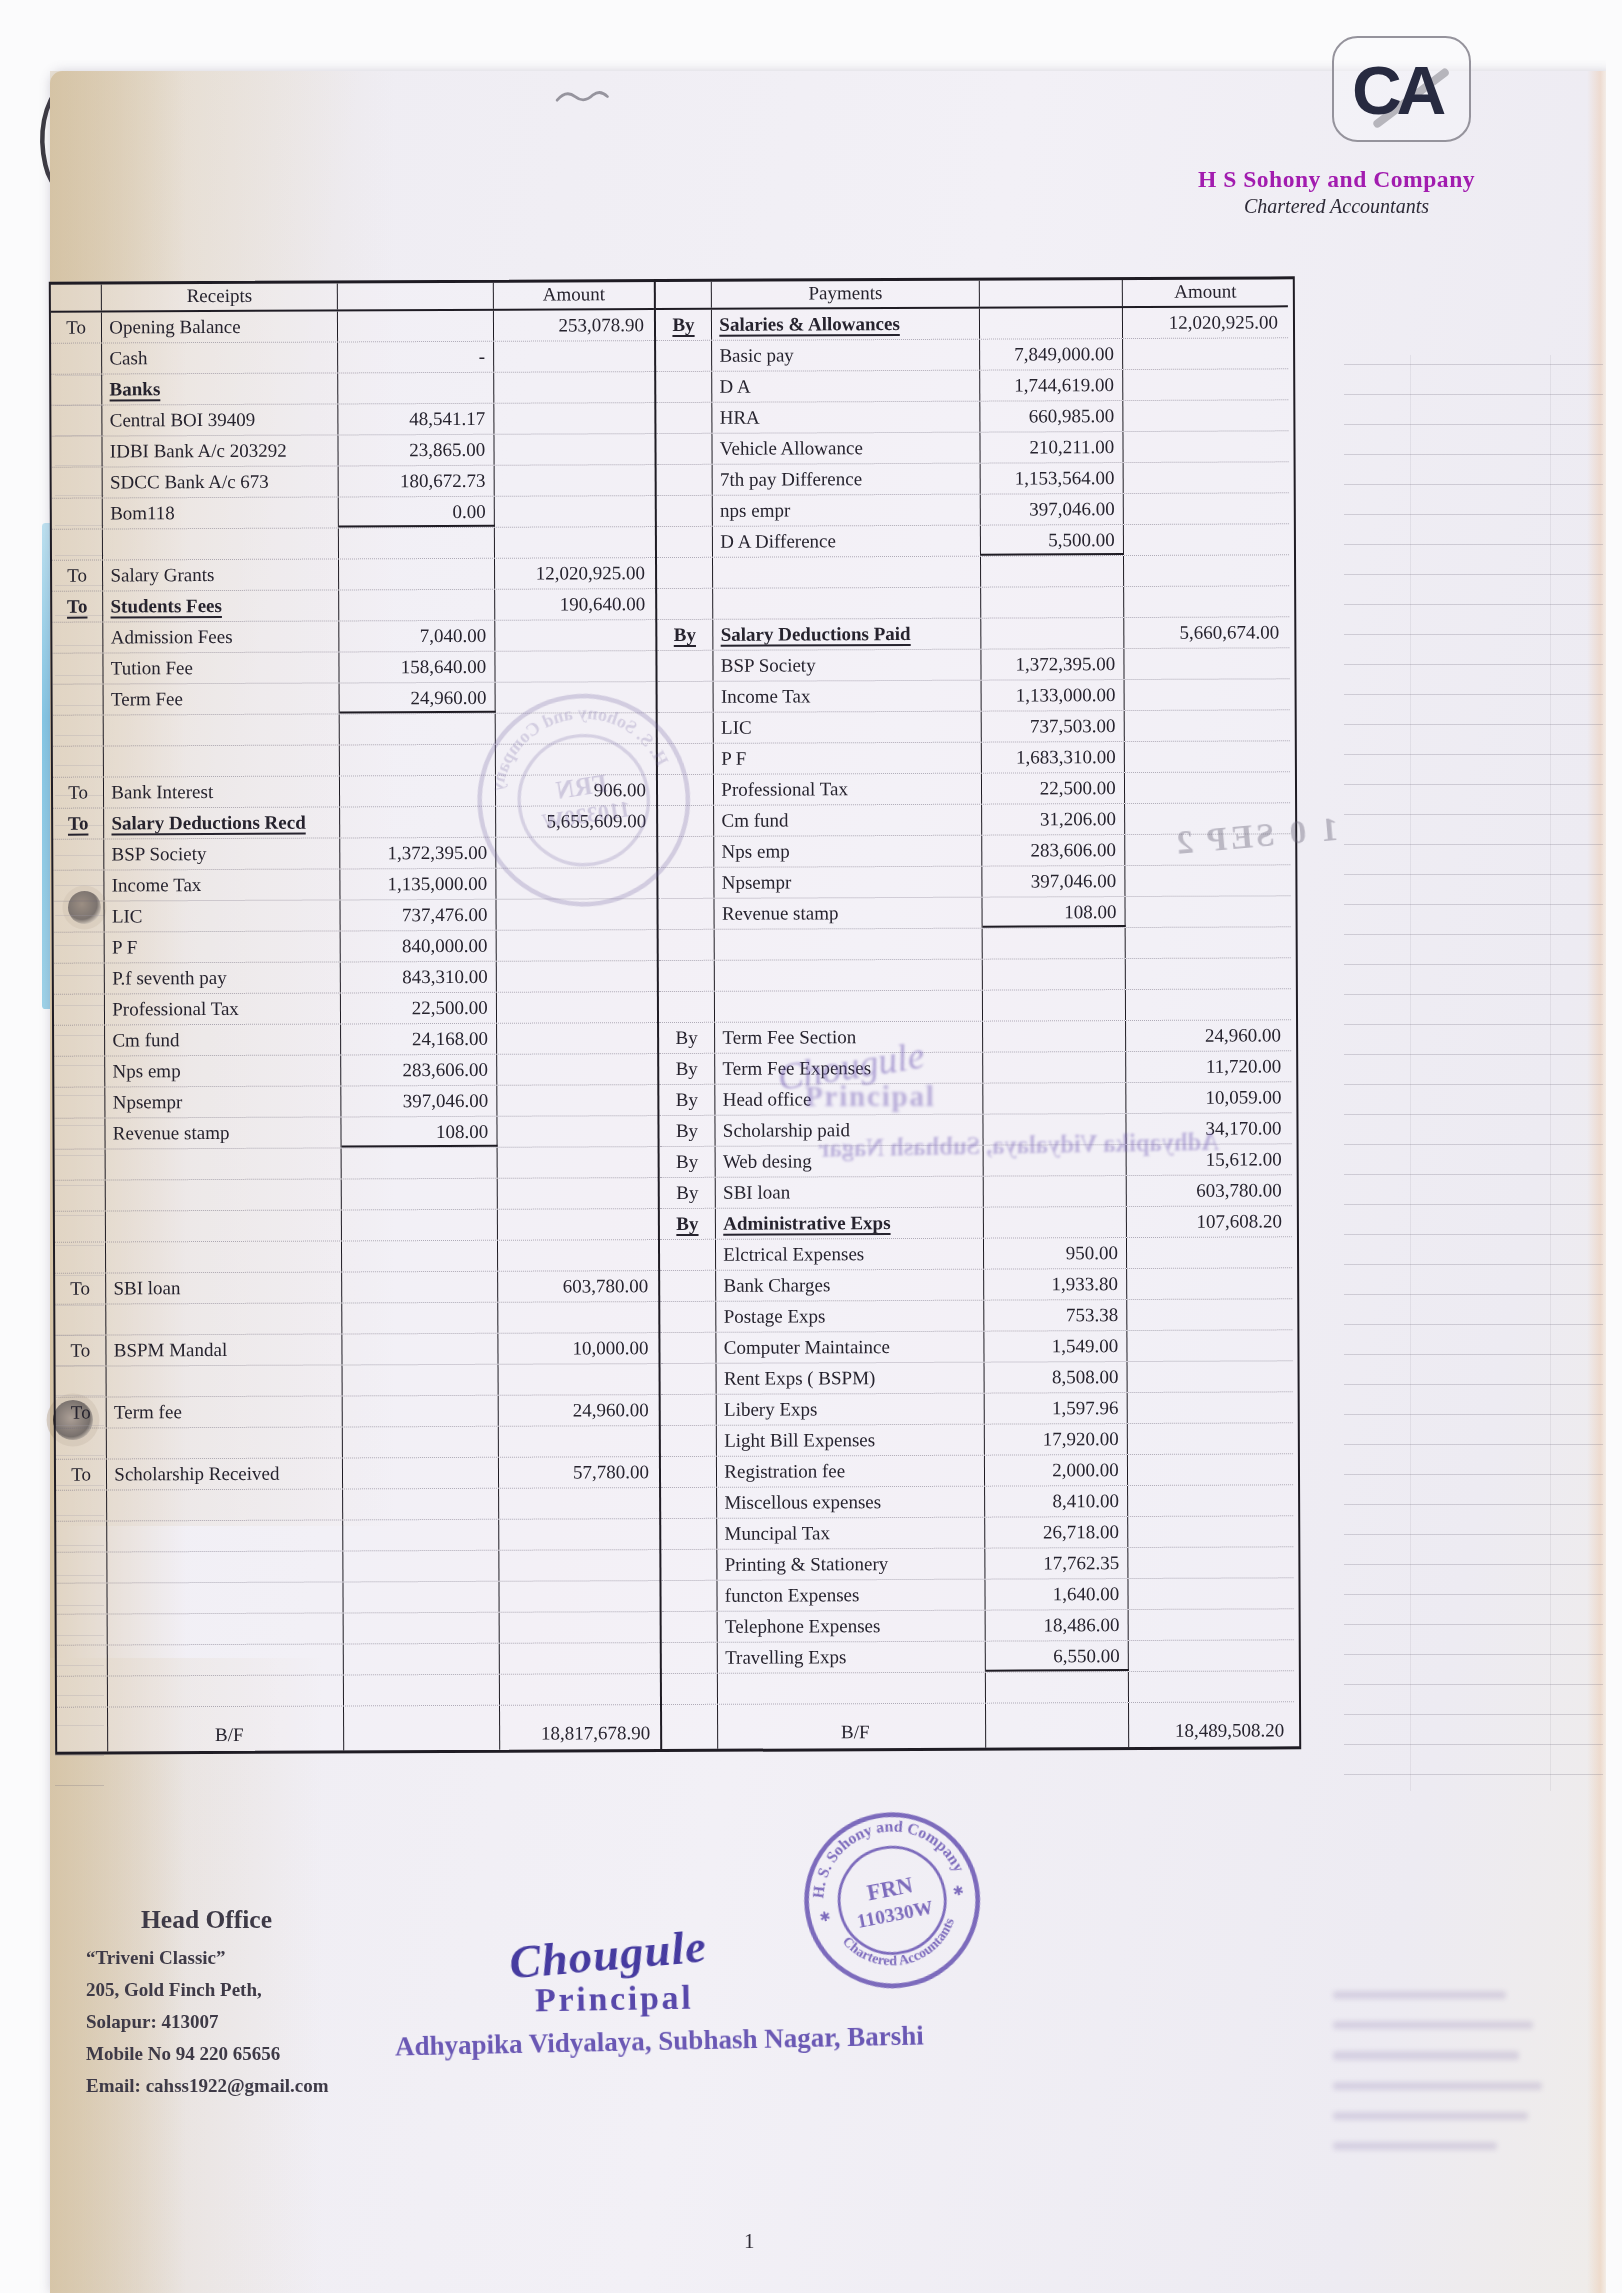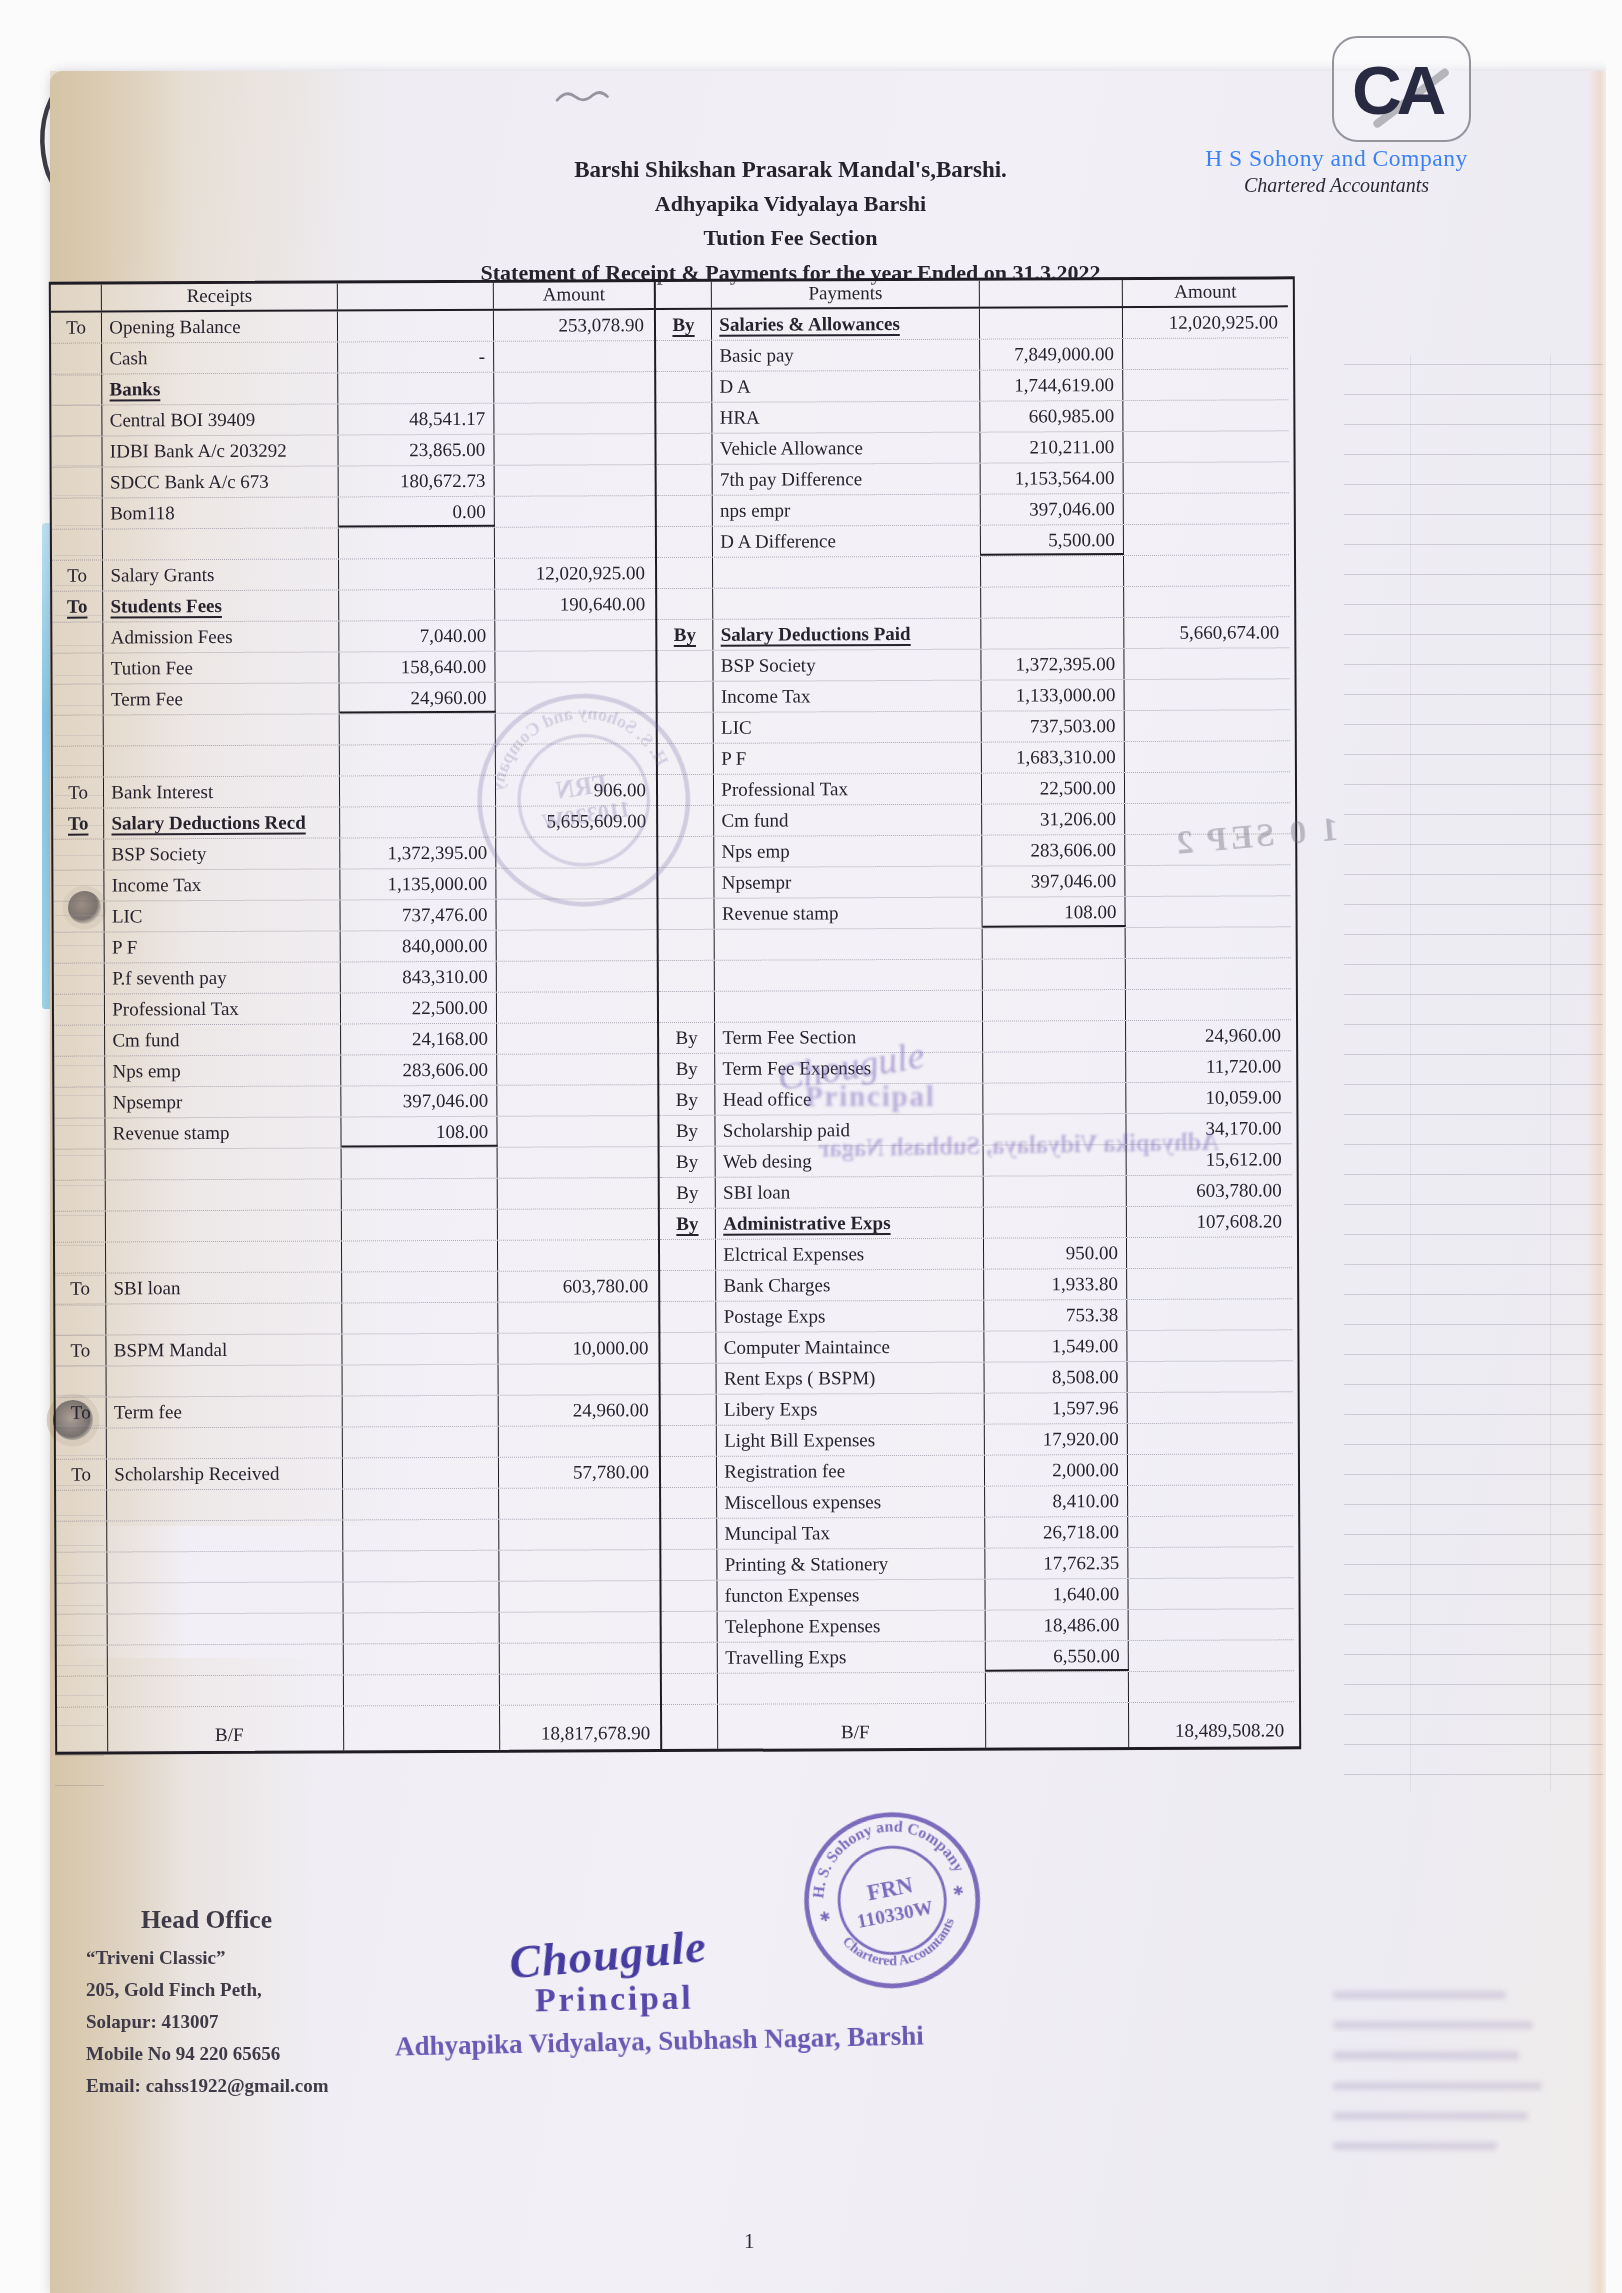--- a/index.html
+++ b/index.html
@@ -25,21 +25,21 @@
   .hole2{left:53px;top:1400px;width:40px;height:40px;
          background:radial-gradient(circle at 45% 45%,#857362,#342a21 60%,rgba(52,42,33,0) 80%);
          box-shadow:0 0 0 6.4px rgba(175,155,128,.4);}
   .corner-hook{position:absolute;left:31px;top:78px;}
   .squiggle{position:absolute;left:553px;top:84px;}
 
   
   .ca-block{position:absolute;left:1141px;top:36px;width:391px;text-align:center;}
   .ca-logo{width:135px;height:102px;margin-left:191px;border:2.7px solid #95939c;border-radius:25.5px;
            display:flex;align-items:center;justify-content:center;background:rgba(250,250,252,.35);}
-  .firm-name{margin-top:3px;font-size:23.6px;font-weight:normal;color:#3b82f6;letter-spacing:0.5px;}
+  .firm-name{margin-top:24px;font-size:23.6px;font-weight:bold;color:#a21caf;letter-spacing:0.5px;}
   .firm-sub{font-size:20px;font-style:italic;color:#2c2936;margin-top:1.8px;}
 
   .titles{position:absolute;left:227px;top:153px;width:1127px;text-align:center;line-height:34px;}
   .t1{font-size:23px;font-weight:bold;}
   .t2,.t3{font-size:22px;font-weight:bold;}
   .t4{font-size:22px;font-weight:bold;margin-top:0.9px;}
 
   
   .rp-table{position:absolute;left:52px;top:279px;width:1242px;border:2.7px solid #1f1c24;
             border-top-width:3.6px;border-bottom-width:3.6px;display:flex;transform:rotate(-0.25deg);
@@ -122,26 +122,20 @@
     <div class="ca-logo">
       <svg width="118" height="84" viewBox="0 0 130 92">
         <path d="M38,84 L112,28" stroke="#b6b5bc" stroke-width="9" stroke-linecap="round"></path>
         <text x="10" y="74" font-family="Liberation Sans, sans-serif" font-size="76" font-weight="bold" fill="#272a40" letter-spacing="-6">CA</text>
       </svg>
     </div>
     <div class="firm-name">H S Sohony and Company</div>
     <div class="firm-sub">Chartered Accountants</div>
   </div>
 
-  <div class="titles">
-    <div class="t1">Barshi Shikshan Prasarak Mandal's,Barshi.</div>
-    <div class="t2">Adhyapika Vidyalaya Barshi</div>
-    <div class="t3">Tution Fee Section</div>
-    <div class="t4">Statement of Receipt &amp; Payments for the year Ended on 31.3.2022</div>
-  </div>
 
   <div class="margin-lines" style="left:55px;top:375px;width:49px;height:1414px"></div>
   <div class="margin-lines" style="left:1344px;top:364px;width:259px;height:1427px"></div>
   <div class="ghost-grid">
     <div class="v" style="left:55px"></div>
       <div class="v" style="left:195px"></div>
   </div>
 
   <div class="rp-table">
     <div class="half l">

